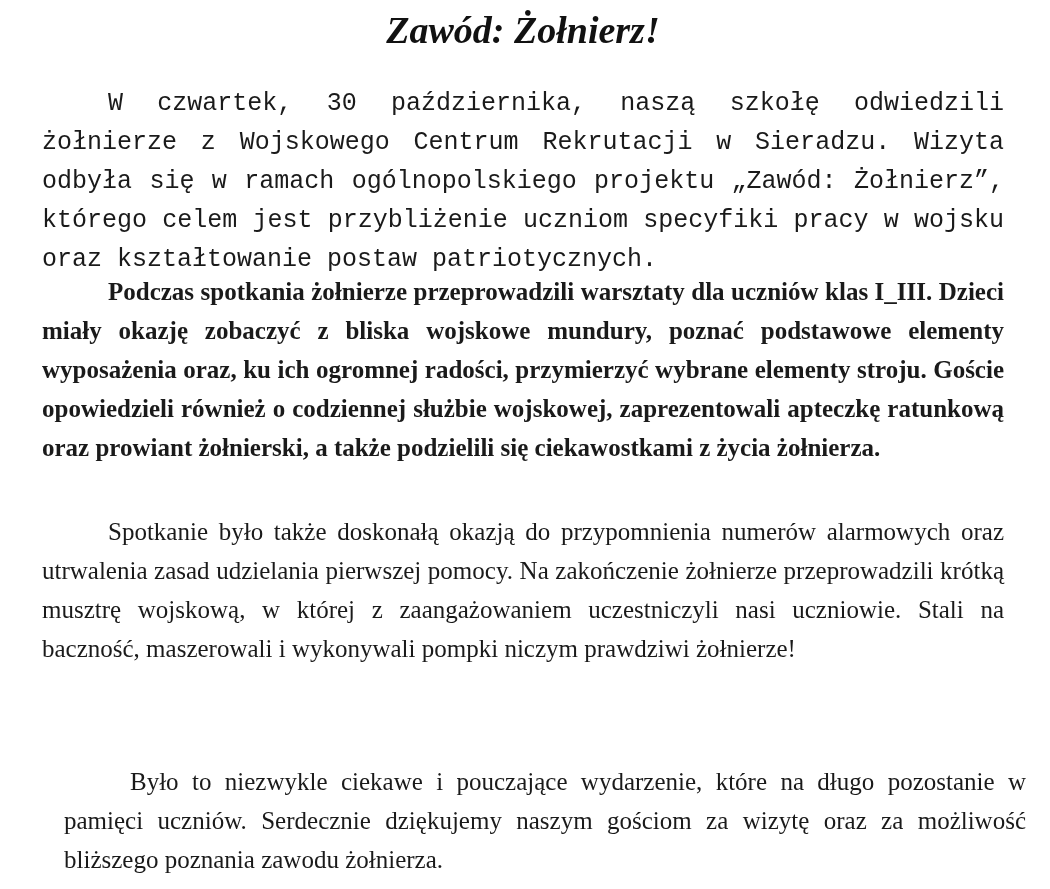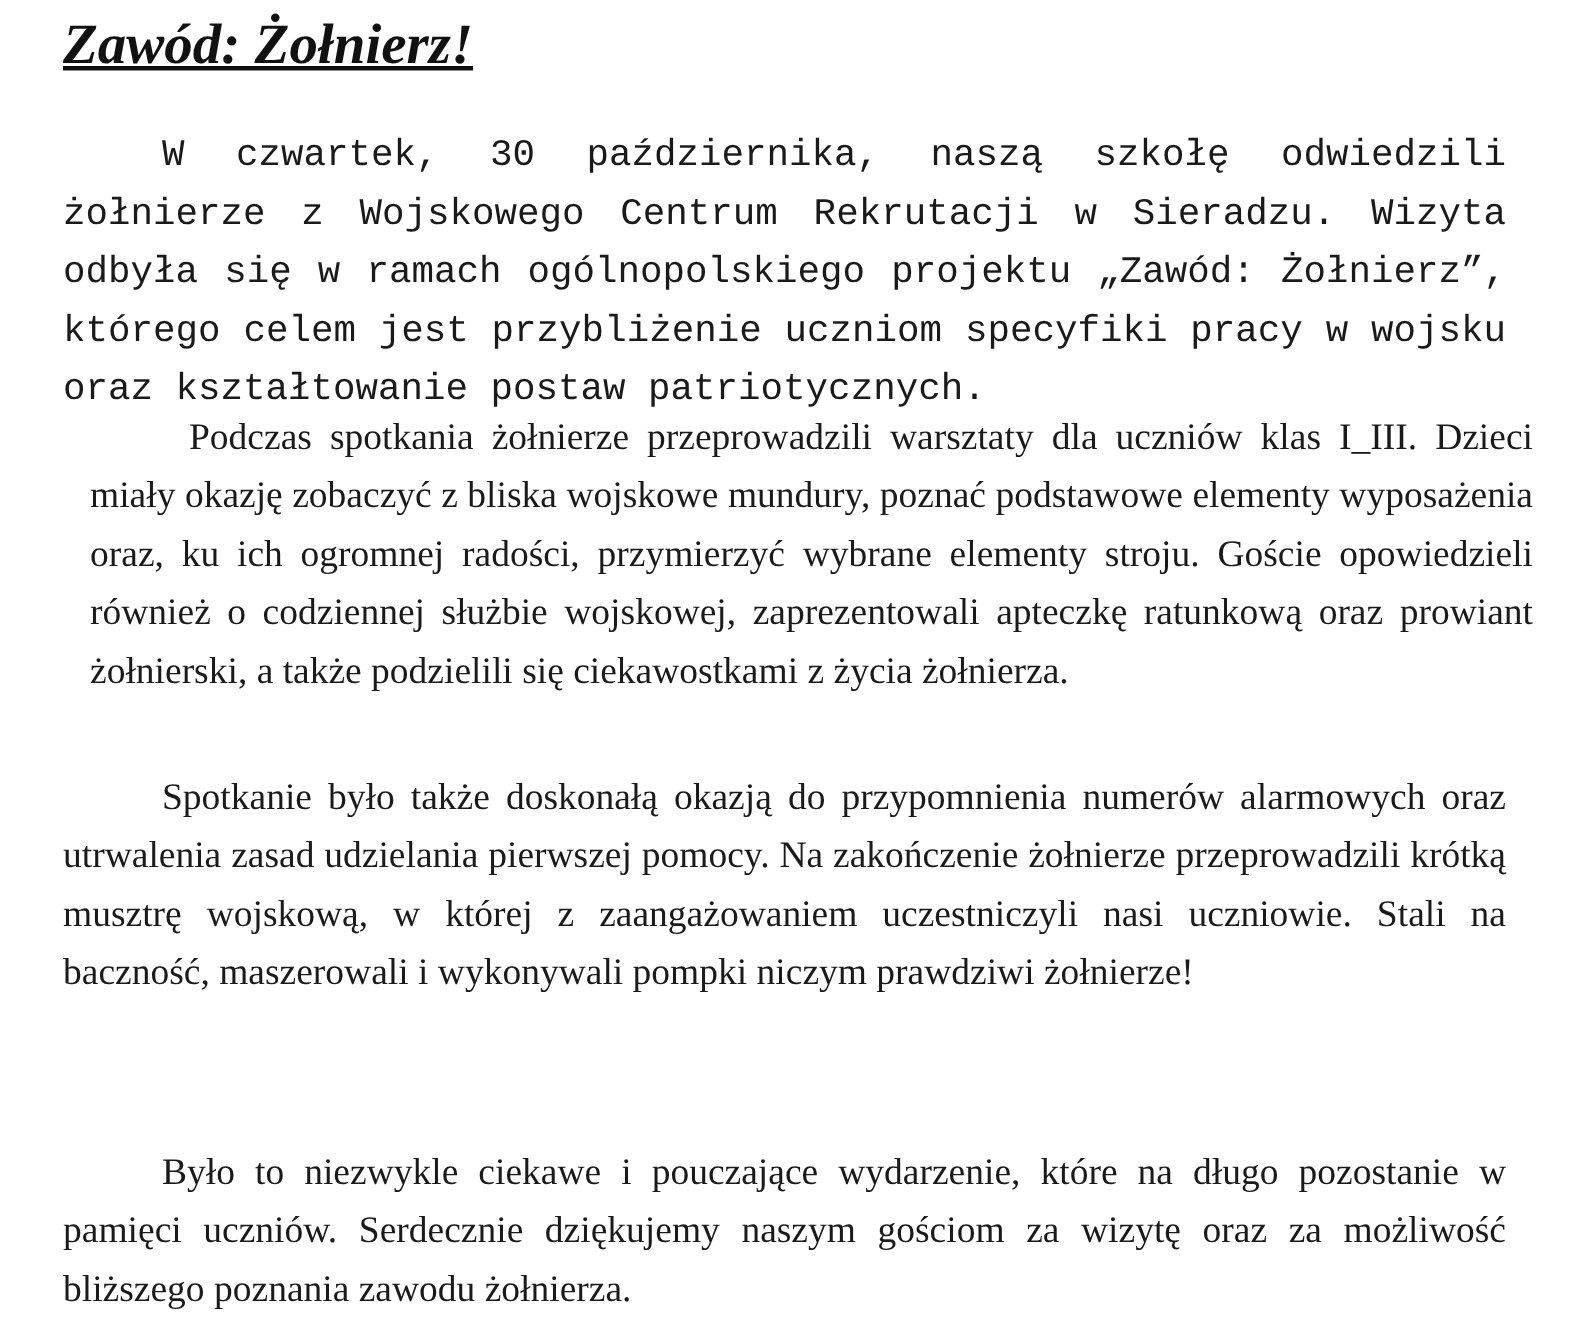--- a/index.html
+++ b/index.html
@@ -15,42 +15,43 @@
       color: #1a1a1a;
       font-family: "Liberation Serif", "DejaVu Serif", serif;
     }
     .page {
       position: absolute;
       left: 42px;
       top: 0;
       width: 962px;
     }
     .title {
+      text-align: center;
       font-weight: bold;
       font-style: italic;
       font-size: 38px;
       line-height: 40px;
       margin: 10px 0 0 0;
       color: #111111;
-      text-decoration: underline;
     }
     .para {
       font-size: 25px;
       line-height: 39px;
       text-align: justify;
       text-indent: 66px;
       margin: 0;
       word-spacing: 0px;
     }
     #p1 { position: absolute; top: 84px; left: 0; width: 962px; font-family: Liberation Mono, monospace; }
-    #p2 { position: absolute; top: 272px; left: 18px; width: 962px; }
+    #p2 { position: absolute; top: 272px; left: 0; width: 962px; font-weight: bold; }
     #p3 { position: absolute; top: 512px; left: 0; width: 962px; }
     #p4 { position: absolute; top: 762px; left: 0; width: 962px; }
     .last4 {
       font-size: 25px;
+      margin-left: 22px;
     }
   </style>
 </head>
 <body>
 
 <div class="page">
   <h1 class="title">Zawód: Żołnierz!</h1>
   <p class="para" id="p1">W czwartek, 30 października, naszą szkołę odwiedzili żołnierze z Wojskowego Centrum Rekrutacji w Sieradzu. Wizyta odbyła się w ramach ogólnopolskiego projektu „Zawód: Żołnierz”, którego celem jest przybliżenie uczniom specyfiki pracy w wojsku oraz kształtowanie postaw patriotycznych.</p>
   <p class="para" id="p2">Podczas spotkania żołnierze przeprowadzili warsztaty dla uczniów klas I_III. Dzieci miały okazję zobaczyć z bliska wojskowe mundury, poznać podstawowe elementy wyposażenia oraz, ku ich ogromnej radości, przymierzyć wybrane elementy stroju. Goście opowiedzieli również o codziennej służbie wojskowej, zaprezentowali apteczkę ratunkową oraz prowiant żołnierski, a także podzielili się ciekawostkami z życia żołnierza.</p>
   <p class="para" id="p3">Spotkanie było także doskonałą okazją do przypomnienia numerów alarmowych oraz utrwalenia zasad udzielania pierwszej pomocy. Na zakończenie żołnierze przeprowadzili krótką musztrę wojskową, w której z zaangażowaniem uczestniczyli nasi uczniowie. Stali na baczność, maszerowali i wykonywali pompki niczym prawdziwi żołnierze!</p>

